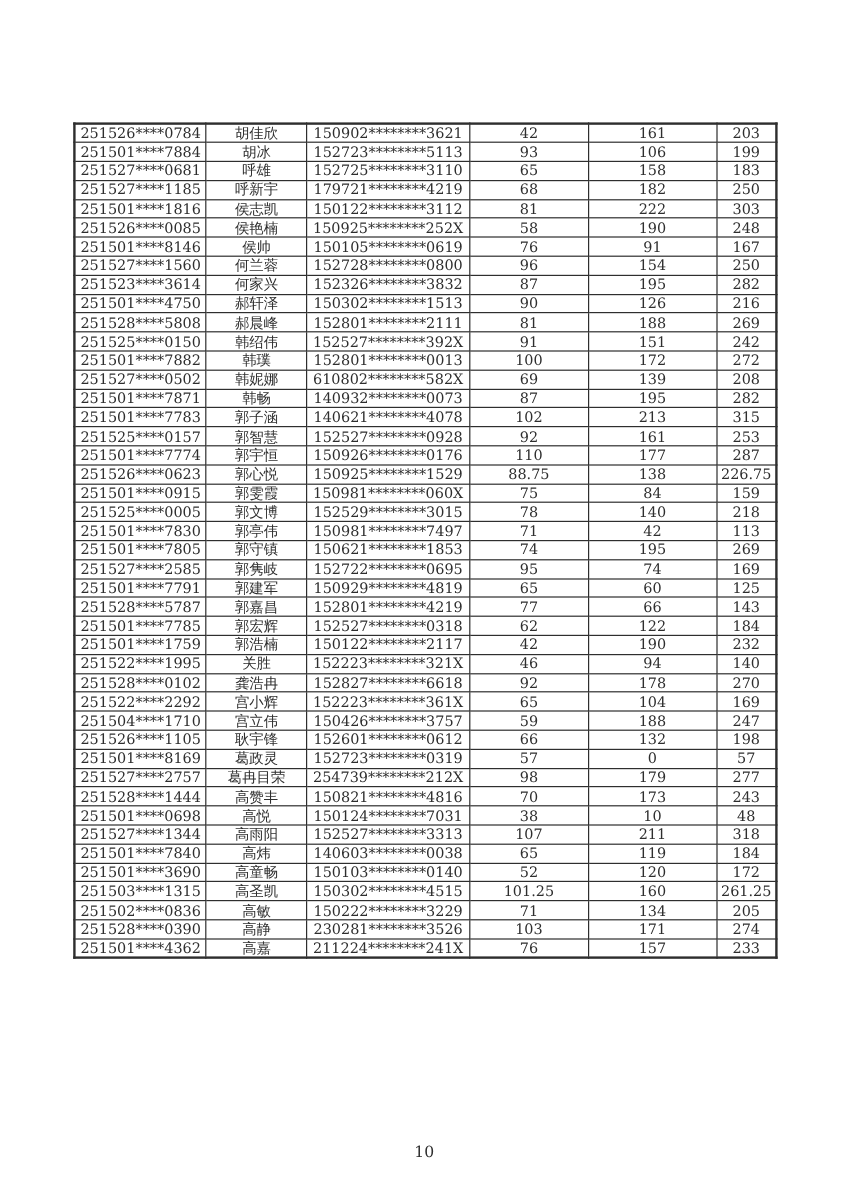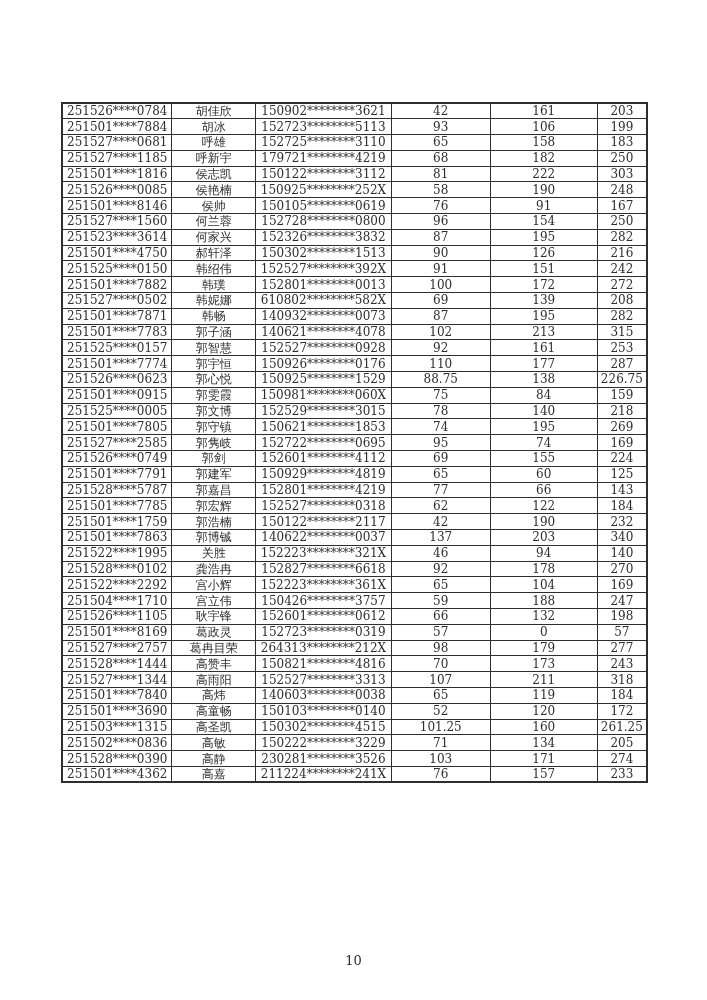--- a/index.html
+++ b/index.html
@@ -138,20 +138,28 @@
         </tr>
         <tr>
           <td>251501****4750</td>
           <td>郝轩泽</td>
           <td>150302********1513</td>
           <td>90</td>
           <td>126</td>
           <td>216</td>
         </tr>
         <tr>
+          <td>251528****5808</td>
+          <td>郝晨峰</td>
+          <td>152801********2111</td>
+          <td>81</td>
+          <td>188</td>
+          <td>269</td>
+        </tr>
+        <tr>
           <td>251525****0150</td>
           <td>韩绍伟</td>
           <td>152527********392X</td>
           <td>91</td>
           <td>151</td>
           <td>242</td>
         </tr>
         <tr>
           <td>251501****7882</td>
           <td>韩璞</td>
@@ -218,44 +226,44 @@
         </tr>
         <tr>
           <td>251525****0005</td>
           <td>郭文博</td>
           <td>152529********3015</td>
           <td>78</td>
           <td>140</td>
           <td>218</td>
         </tr>
         <tr>
+          <td>251501****7830</td>
+          <td>郭亭伟</td>
+          <td>150981********7497</td>
+          <td>71</td>
+          <td>42</td>
+          <td>113</td>
+        </tr>
+        <tr>
           <td>251501****7805</td>
           <td>郭守镇</td>
           <td>150621********1853</td>
           <td>74</td>
           <td>195</td>
           <td>269</td>
         </tr>
         <tr>
           <td>251527****2585</td>
           <td>郭隽岐</td>
           <td>152722********0695</td>
           <td>95</td>
           <td>74</td>
           <td>169</td>
         </tr>
         <tr>
-          <td>251526****0749</td>
-          <td>郭剑</td>
-          <td>152601********4112</td>
-          <td>69</td>
-          <td>155</td>
-          <td>224</td>
-        </tr>
-        <tr>
           <td>251501****7791</td>
           <td>郭建军</td>
           <td>150929********4819</td>
           <td>65</td>
           <td>60</td>
           <td>125</td>
         </tr>
         <tr>
           <td>251528****5787</td>
           <td>郭嘉昌</td>
@@ -274,28 +282,20 @@
         </tr>
         <tr>
           <td>251501****1759</td>
           <td>郭浩楠</td>
           <td>150122********2117</td>
           <td>42</td>
           <td>190</td>
           <td>232</td>
         </tr>
         <tr>
-          <td>251501****7863</td>
-          <td>郭博铖</td>
-          <td>140622********0037</td>
-          <td>137</td>
-          <td>203</td>
-          <td>340</td>
-        </tr>
-        <tr>
           <td>251522****1995</td>
           <td>关胜</td>
           <td>152223********321X</td>
           <td>46</td>
           <td>94</td>
           <td>140</td>
         </tr>
         <tr>
           <td>251528****0102</td>
           <td>龚浩冉</td>
@@ -332,34 +332,42 @@
           <td>251501****8169</td>
           <td>葛政灵</td>
           <td>152723********0319</td>
           <td>57</td>
           <td>0</td>
           <td>57</td>
         </tr>
         <tr>
           <td>251527****2757</td>
           <td>葛冉目荣</td>
-          <td>264313********212X</td>
+          <td>254739********212X</td>
           <td>98</td>
           <td>179</td>
           <td>277</td>
         </tr>
         <tr>
           <td>251528****1444</td>
           <td>高赞丰</td>
           <td>150821********4816</td>
           <td>70</td>
           <td>173</td>
           <td>243</td>
         </tr>
         <tr>
+          <td>251501****0698</td>
+          <td>高悦</td>
+          <td>150124********7031</td>
+          <td>38</td>
+          <td>10</td>
+          <td>48</td>
+        </tr>
+        <tr>
           <td>251527****1344</td>
           <td>高雨阳</td>
           <td>152527********3313</td>
           <td>107</td>
           <td>211</td>
           <td>318</td>
         </tr>
         <tr>
           <td>251501****7840</td>
           <td>高炜</td>

